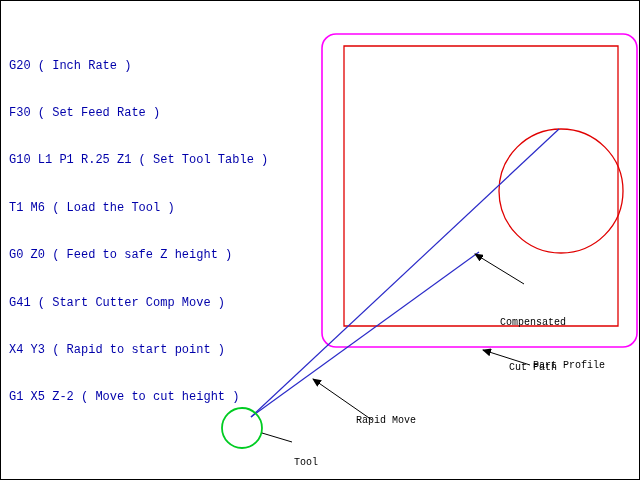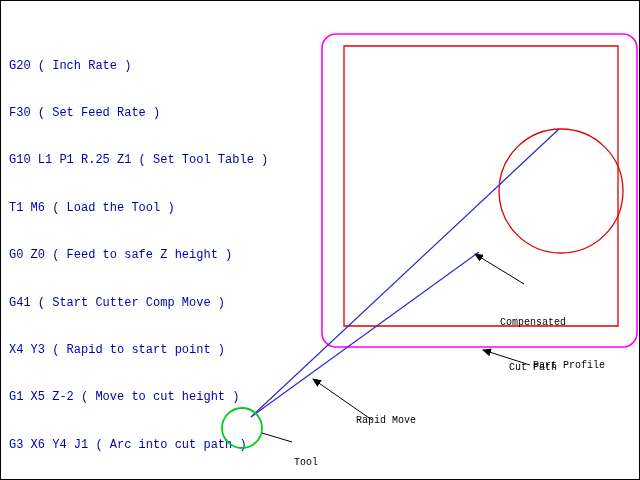--- a/index.html
+++ b/index.html
@@ -50,21 +50,20 @@
 
   <div id="gcode">
     <div class="gline">G20 ( Inch Rate )</div>
     <div class="gline">F30 ( Set Feed Rate )</div>
     <div class="gline">G10 L1 P1 R.25 Z1 ( Set Tool Table )</div>
     <div class="gline">T1 M6 ( Load the Tool )</div>
     <div class="gline">G0 Z0 ( Feed to safe Z height )</div>
     <div class="gline">G41 ( Start Cutter Comp Move )</div>
     <div class="gline">X4 Y3 ( Rapid to start point )</div>
     <div class="gline">G1 X5 Z-2 ( Move to cut height )</div>
-    <div class="gline">G3 X6 Y4 J1 ( Arc into cut path )</div>
     
     
     
     
     
     
     
     
     
     

